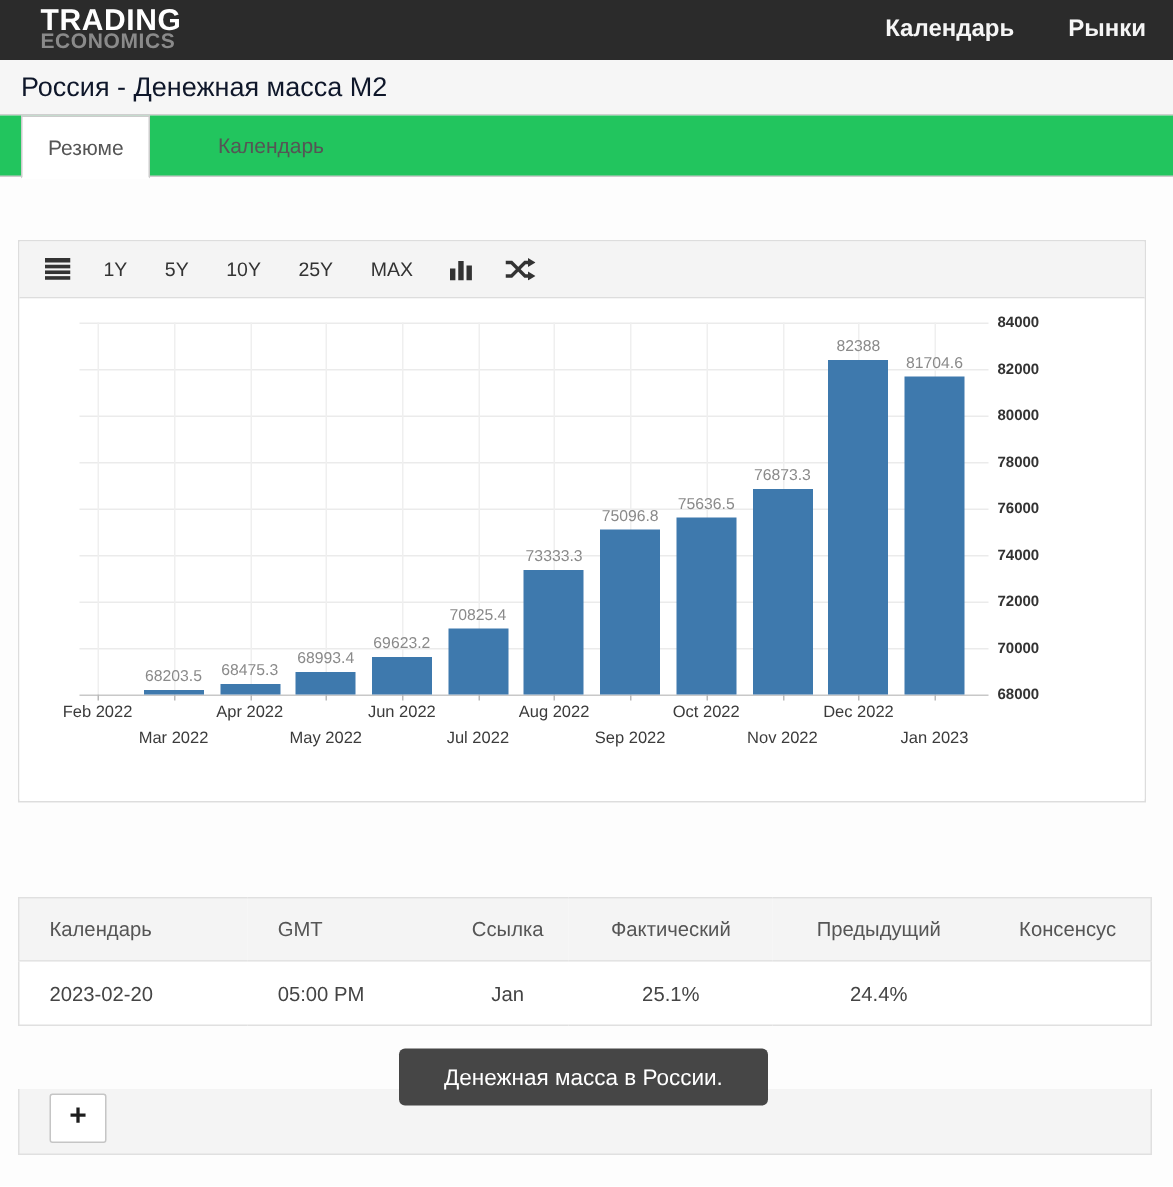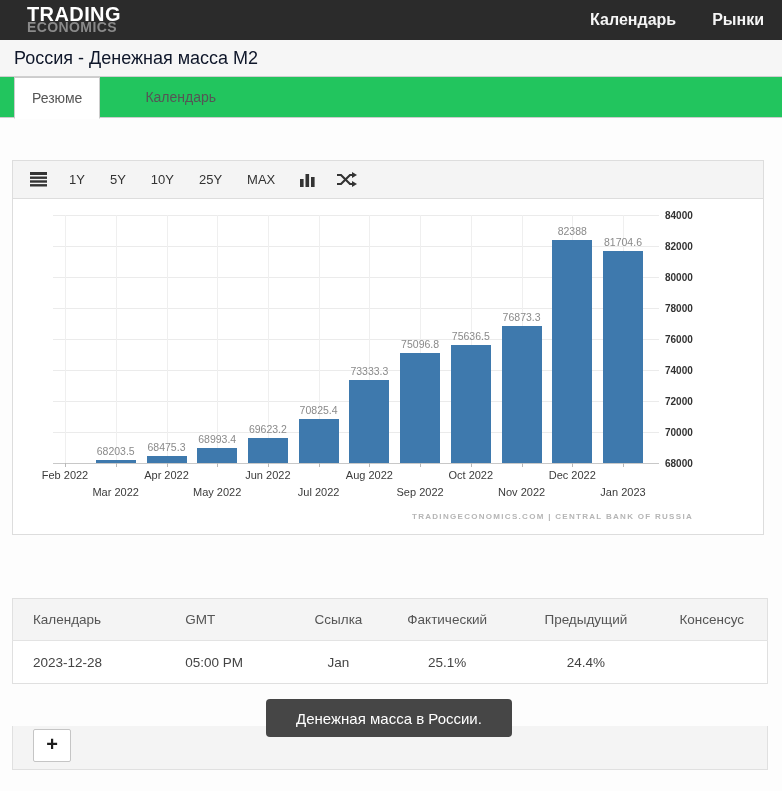--- a/index.html
+++ b/index.html
@@ -147,21 +147,20 @@
       <span class="tool-icon">
         <svg width="20" height="15" viewBox="0 0 20 15">
           <path d="M0,3 h4 l9,9 h3" stroke="#333" stroke-width="2.2" fill="none"></path>
           <path d="M0,12 h4 l9,-9 h3" stroke="#333" stroke-width="2.2" fill="none"></path>
           <path d="M15,0 l5,3 -5,3 z" fill="#333"></path>
           <path d="M15,9 l5,3 -5,3 z" fill="#333"></path>
         </svg>
       </span>
     </div>
     <div class="chart-body" id="chart-body">
-      <div class="attribution">TRADINGECONOMICS.COM | CENTRAL BANK OF RUSSIA</div>
     <div class="hgrid" style="top: 16px;"></div>
         <div class="ylab" style="top: 11px;">84000</div>
         <div class="hgrid" style="top: 47px;"></div>
         <div class="ylab" style="top: 42px;">82000</div>
         <div class="hgrid" style="top: 78px;"></div>
         <div class="ylab" style="top: 73px;">80000</div>
         <div class="hgrid" style="top: 109px;"></div>
         <div class="ylab" style="top: 104px;">78000</div>
         <div class="hgrid" style="top: 140px;"></div>
         <div class="ylab" style="top: 135px;">76000</div>
@@ -240,21 +239,21 @@
           <th class="c0">Календарь</th>
           <th class="c1">GMT</th>
           <th class="c2">Ссылка</th>
           <th class="c3">Фактический</th>
           <th class="c4">Предыдущий</th>
           <th class="c5">Консенсус</th>
         </tr>
       </thead>
     <tbody id="table-body">
         <tr>
-          <td class="c0">2023-12-28</td>
+          <td class="c0">2023-02-20</td>
           <td class="c1">05:00 PM</td>
           <td class="c2">Jan</td>
           <td class="c3">25.1%</td>
           <td class="c4">24.4%</td>
           <td class="c5"></td>
         </tr>
       </tbody>
   </table>
   <div class="table-footer">
     <div class="add-btn">+</div>

